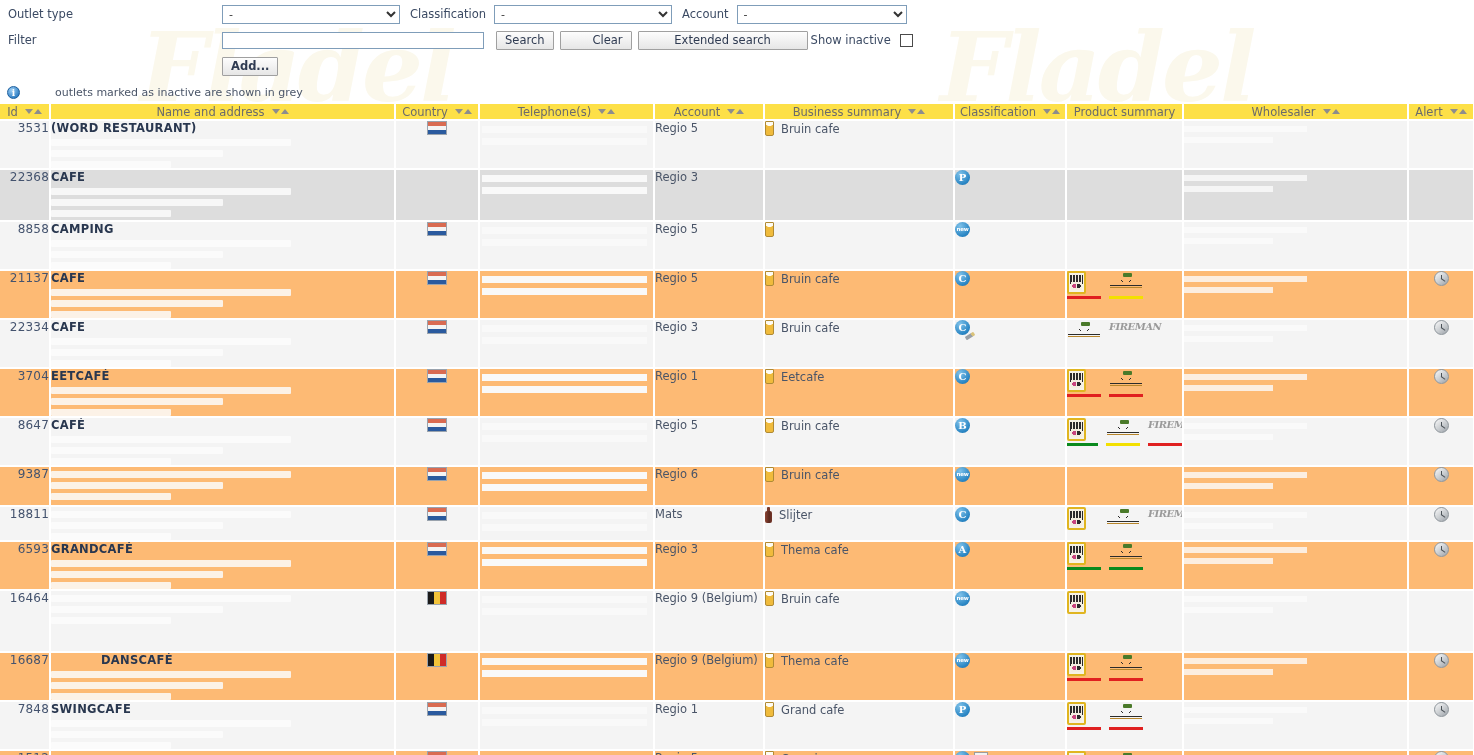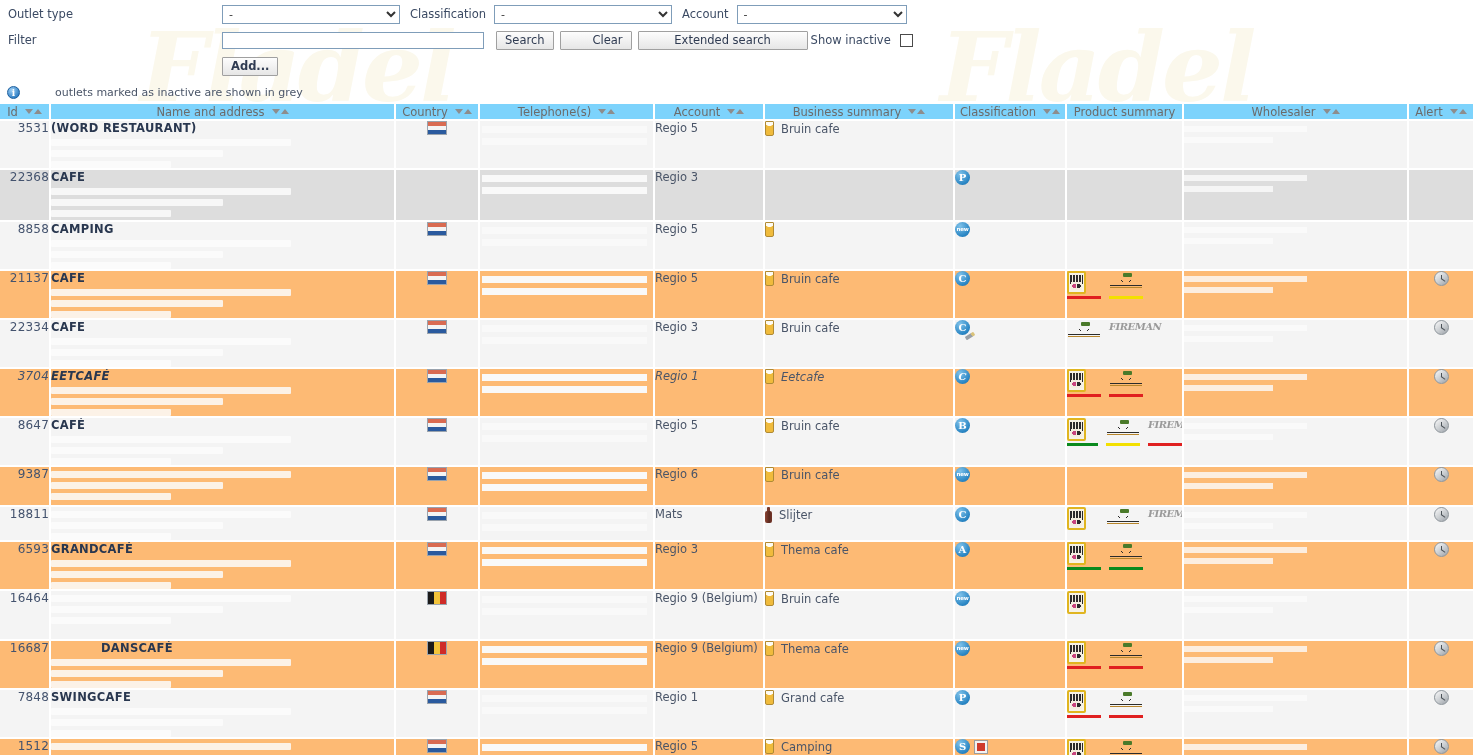--- a/index.html
+++ b/index.html
@@ -155,21 +155,21 @@
   
   .grid {
     position: relative;
     z-index: 2;
     width: 1474px;
     border-collapse: collapse;
     table-layout: fixed;
     font-size: 11px;
   }
   .grid th {
-    background: #7dd3fc;
+    background: #fde047;
     color: #6b6b6b;
     font-weight: normal;
     font-size: 11.5px;
     height: 15px;
     padding: 0 4px;
     border-right: 2px solid #ffffff;
     border-bottom: 2px dotted #ffffff;
     text-align: center;
     white-space: nowrap;
     overflow: hidden;
@@ -730,21 +730,21 @@
               <div class="bar bar-none"></div>
             </div>
           </div>
         </td>
         <td class="c-whole">
           <div class="redact-sm" style="width: 55%;"></div>
           <div class="redact-sm" style="width: 40%;"></div>
         </td>
         <td class="c-alert"><span class="ico-clock"></span></td>
       </tr>
-      <tr class="r-even" style="height: 40px; font-style: italic;">
+      <tr class="r-even" style="height: 40px;">
         <td class="c-id">3704</td>
         <td class="c-name">
           <div class="nm">EETCAFÉ</div>
           <div class="redact" style="width: 70%;"></div>
           <div class="redact" style="width: 50%;"></div>
           <div class="redact" style="width: 35%;"></div>
         </td>
         <td class="c-country"><span class="flag flag-nl"></span></td>
         <td class="c-tel">
           <div class="tel-line"></div>
@@ -944,21 +944,21 @@
               <div class="bar bar-green"></div>
             </div>
           </div>
         </td>
         <td class="c-whole">
           <div class="redact-sm" style="width: 55%;"></div>
           <div class="redact-sm" style="width: 40%;"></div>
         </td>
         <td class="c-alert"><span class="ico-clock"></span></td>
       </tr>
-      <tr class="r-odd" style="height: 50px;">
+      <tr class="r-odd" style="height: 62px;">
         <td class="c-id">16464</td>
         <td class="c-name">
           <div class="nm"></div>
           <div class="redact" style="width: 70%;"></div>
           <div class="redact" style="width: 50%;"></div>
           <div class="redact" style="width: 35%;"></div>
         </td>
         <td class="c-country"><span class="flag flag-be"></span></td>
         <td class="c-tel">
           <div class="tel-line"></div>

